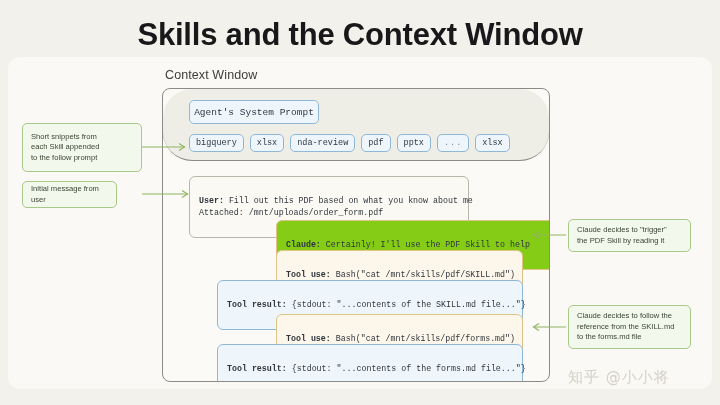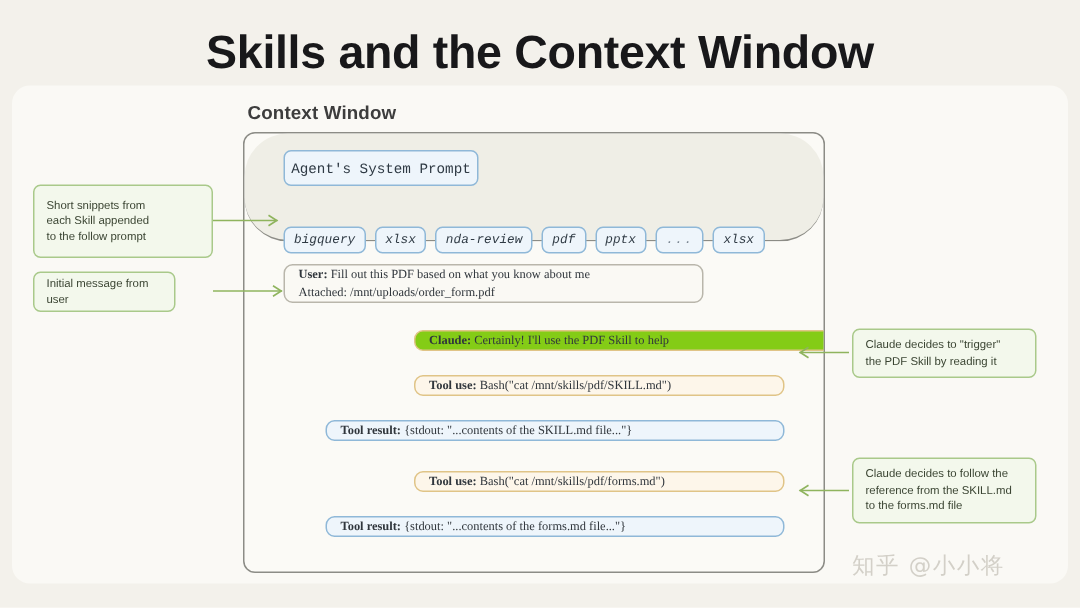--- a/index.html
+++ b/index.html
@@ -43,21 +43,21 @@
     background: #faf9f5;
     border-radius: 12px;
   }
 
   
   .ctx-label {
     position: absolute;
     left: 165px;
     top: 68px;
     font-size: 12.5px;
-    font-weight: bold;
+    font-weight: normal;
     color: #3d3d3d;
     letter-spacing: 0.1px;
   }
   .ctx-panel {
     position: absolute;
     left: 162px;
     top: 88px;
     width: 388px;
     height: 294px;
     border: 1.2px solid #8c8c86;
@@ -96,25 +96,24 @@
     top: 11px;
     width: 130px;
     height: 24px;
     font-size: 9.5px;
   }
 
   
   .chip-row {
     position: absolute;
     left: 26px;
-    top: 62px;
+    top: 45px;
     display: flex;
     gap: 6px;
     align-items: flex-start;
-    font-style: italic;
   }
   .chip {
     background: #eef5fb;
     border: 1.2px solid #8fb8d8;
     border-radius: 5px;
     height: 18px;
     padding: 0 6px;
     font-family: "Liberation Mono", monospace;
     font-size: 8.5px;
     color: #2f3a44;
@@ -132,25 +131,25 @@
     left: 0;
     top: 72px;
     width: 100%;
     height: 222px;
   }
 
   .msg {
     position: absolute;
     box-sizing: border-box;
     border-radius: 6px;
-    font-family: Liberation Serif, serif;
+    font-family: Liberation Mono, monospace;
     font-size: 8.3px;
     line-height: 12px;
     color: #30363c;
-    padding: 0 9px;
+    padding: 18px 9px;
     white-space: pre;
   }
   .msg .who { font-weight: bold; }
 
   .msg-user {
     background: #faf9f4;
     border: 1.2px solid #b9b6ab;
     left: 26px;
     top: 15px;
     width: 280px;

